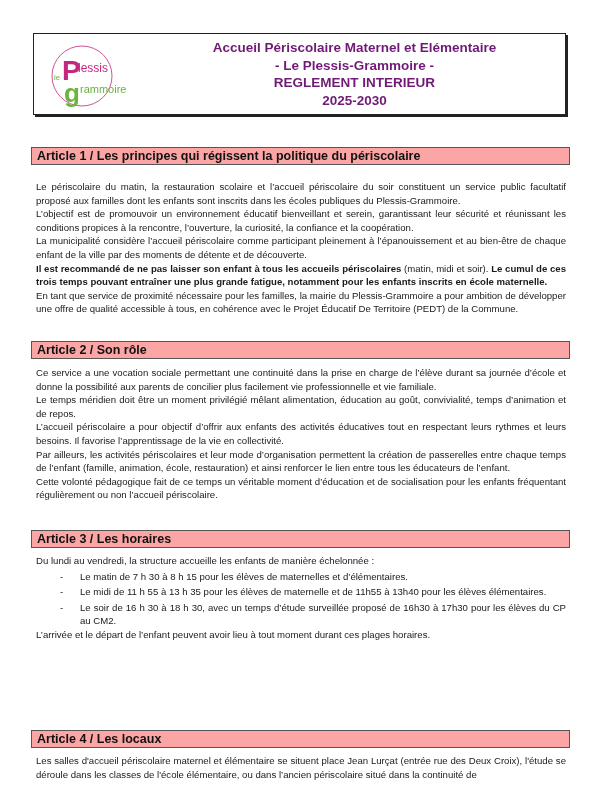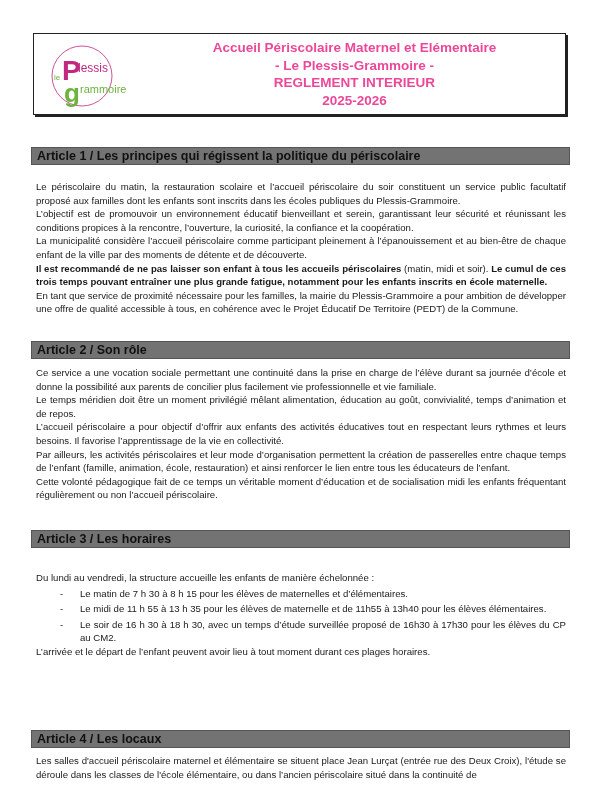--- a/index.html
+++ b/index.html
@@ -5,25 +5,25 @@
   html, body { margin: 0; padding: 0; background: #ffffff; }
   body { width: 600px; height: 800px; overflow: hidden; position: relative; font-family: "Liberation Sans", sans-serif; color: #1a1a1a; }
   .header-box {
     position: absolute; left: 33px; top: 33px; width: 531px; height: 80px;
     border: 1px solid #222; box-shadow: 2px 2px 0 #222; background: #fff;
   }
   .logo { position: absolute; left: 8px; top: 6px; width: 100px; height: 70px; }
   .title-block {
     position: absolute; left: 120px; right: 10px; top: 5px;
     text-align: center; font-family: "Liberation Sans", sans-serif; font-weight: bold;
-    font-size: 13.5px; line-height: 17.5px; color: #ec4899;
+    font-size: 13.5px; line-height: 17.5px; color: #701a75;
   }
   .section-head {
     position: absolute; left: 31px; width: 532px; height: 16px;
-    border: 1px solid #555; background: #737373;
+    border: 1px solid #555; background: #fca5a5;
     font-family: "Liberation Sans", sans-serif; font-weight: bold; font-size: 12.5px;
     line-height: 16px; padding-left: 5px; box-sizing: content-box; color: #111;
   }
   .para {
     position: absolute; left: 36px; width: 530px;
     font-family: "Liberation Sans", sans-serif; font-size: 9.6px; line-height: 13.6px;
     text-align: justify; color: #1a1a1a;
   }
   .para p { margin: 0; }
   .para b { font-weight: bold; }
@@ -40,44 +40,44 @@
     <text x="12" y="40" font-size="8" fill="#6cb33f" font-family="Liberation Sans, sans-serif">le</text>
     <text x="20" y="40" font-size="28" font-weight="bold" fill="#c2287f" font-family="Liberation Sans, sans-serif">P</text>
     <text x="36" y="32" font-size="12" fill="#c2287f" font-family="Liberation Sans, sans-serif">lessis</text>
     <text x="22" y="62" font-size="26" font-weight="bold" fill="#6cb33f" font-family="Liberation Sans, sans-serif">g</text>
     <text x="38" y="53" font-size="11" fill="#6cb33f" font-family="Liberation Sans, sans-serif">rammoire</text>
   </svg>
   <div class="title-block">
     <div>Accueil Périscolaire Maternel et Elémentaire</div>
     <div>- Le Plessis-Grammoire -</div>
     <div>REGLEMENT INTERIEUR</div>
-    <div>2025-2026</div>
+    <div>2025-2030</div>
   </div>
 </div>
 
 <div class="section-head" style="top:147px;">Article 1 / Les principes qui régissent la politique du périscolaire</div>
 <div class="para" style="top:180px;">
   <p>Le périscolaire du matin, la restauration scolaire et l’accueil périscolaire du soir constituent un service public facultatif proposé aux familles dont les enfants sont inscrits dans les écoles publiques du Plessis-Grammoire.</p>
   <p>L’objectif est de promouvoir un environnement éducatif bienveillant et serein, garantissant leur sécurité et réunissant les conditions propices à la rencontre, l’ouverture, la curiosité, la confiance et la coopération.</p>
   <p>La municipalité considère l’accueil périscolaire comme participant pleinement à l’épanouissement et au bien-être de chaque enfant de la ville par des moments de détente et de découverte.</p>
   <p><b>Il est recommandé de ne pas laisser son enfant à tous les accueils périscolaires</b><span> (matin, midi et soir). </span><b>Le cumul de ces trois temps pouvant entraîner une plus grande fatigue, notamment pour les enfants inscrits en école maternelle.</b></p>
   <p>En tant que service de proximité nécessaire pour les familles, la mairie du Plessis-Grammoire a pour ambition de développer une offre de qualité accessible à tous, en cohérence avec le Projet Éducatif De Territoire (PEDT) de la Commune.</p>
 </div>
 
 <div class="section-head" style="top:341px;">Article 2 / Son rôle</div>
 <div class="para" style="top:366px;">
   <p>Ce service a une vocation sociale permettant une continuité dans la prise en charge de l’élève durant sa journée d’école et donne la possibilité aux parents de concilier plus facilement vie professionnelle et vie familiale.</p>
   <p>Le temps méridien doit être un moment privilégié mêlant alimentation, éducation au goût, convivialité, temps d’animation et de repos.</p>
   <p>L’accueil périscolaire a pour objectif d’offrir aux enfants des activités éducatives tout en respectant leurs rythmes et leurs besoins. Il favorise l’apprentissage de la vie en collectivité.</p>
   <p>Par ailleurs, les activités périscolaires et leur mode d’organisation permettent la création de passerelles entre chaque temps de l’enfant (famille, animation, école, restauration) et ainsi renforcer le lien entre tous les éducateurs de l’enfant.</p>
-  <p>Cette volonté pédagogique fait de ce temps un véritable moment d’éducation et de socialisation midi les enfants fréquentant régulièrement ou non l’accueil périscolaire.</p>
+  <p>Cette volonté pédagogique fait de ce temps un véritable moment d’éducation et de socialisation pour les enfants fréquentant régulièrement ou non l’accueil périscolaire.</p>
 </div>
 
 <div class="section-head" style="top:530px;">Article 3 / Les horaires</div>
-<div class="para" style="top:571px;">
+<div class="para" style="top:554px;">
   <p>Du lundi au vendredi, la structure accueille les enfants de manière échelonnée :</p>
   <ul class="bullets">
     <li><span class="dash">-</span><span>Le matin de 7 h 30 à 8 h 15 pour les élèves de maternelles et d’élémentaires.</span></li>
     <li><span class="dash">-</span><span>Le midi de 11 h 55 à 13 h 35 pour les élèves de maternelle et de 11h55 à 13h40 pour les élèves élémentaires.</span></li>
     <li><span class="dash">-</span><span>Le soir de 16 h 30 à 18 h 30, avec un temps d’étude surveillée proposé de 16h30 à 17h30 pour les élèves du CP au CM2.</span></li>
   </ul>
   <p>L’arrivée et le départ de l’enfant peuvent avoir lieu à tout moment durant ces plages horaires.</p>
 </div>
 
 <div class="section-head" style="top:730px;">Article 4 / Les locaux</div>

